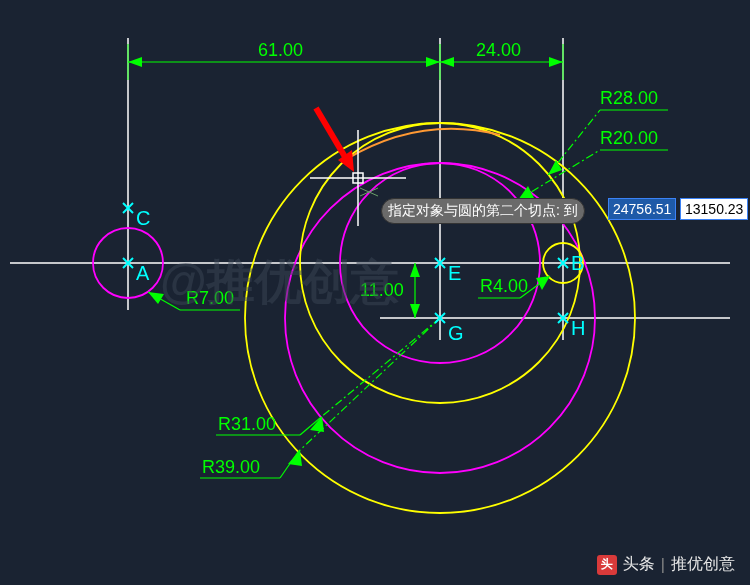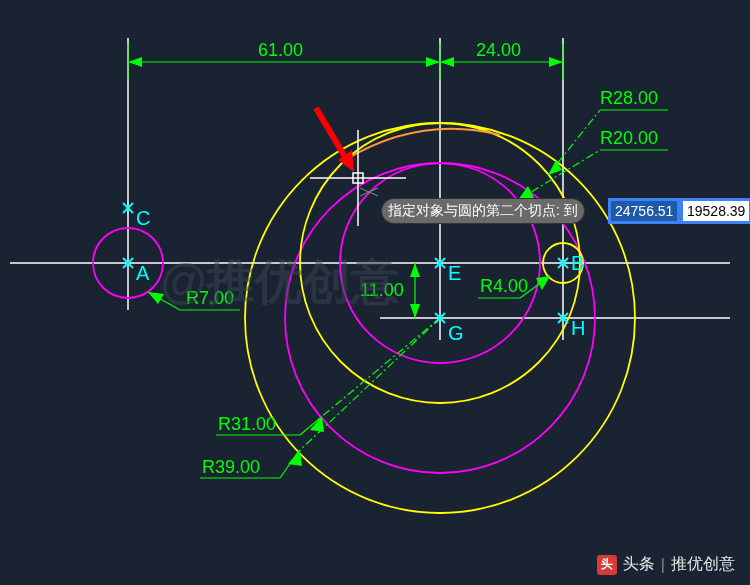--- a/index.html
+++ b/index.html
@@ -36,21 +36,21 @@
     padding: 3px 6px;
     border: 1px solid #333;
     white-space: nowrap;
   }
   .input-box {
     position: absolute;
     background: #fff;
     color: #000;
     font-size: 14px;
     padding: 2px 4px;
-    border: 3px solid #3b82f6;
+    border: 1px solid #3b82f6;
     font-family: Arial, sans-serif;
   }
   .input-box.selected {
     background: #1e5aa8;
     color: #fff;
   }
   .watermark {
     position: absolute;
     color: #3a4555;
     font-size: 48px;
@@ -207,20 +207,20 @@
     <line x1="316" y1="108" x2="348" y2="162" stroke="#ff0000" stroke-width="6"></line>
     <polygon points="354,172 338,160 352,150" fill="#ff0000"></polygon>
   </g>
 </svg>
 
 <div class="watermark" style="left:160px; top:250px;">@推优创意</div>
 
 <div class="tooltip-box" style="left:381px; top:198px;border-radius:13px;">指定对象与圆的第二个切点: 到</div>
 
 <div class="input-box selected" style="left:608px; top:198px;">24756.51</div>
-<div class="input-box" style="left:680px; top:198px;">19528.39</div>
+<div class="input-box" style="left:680px; top:198px;">13150.23</div>
 
 <div class="footer">
   <span class="footer-icon">头</span>
   <span>头条</span>
   <span style="color:#888;">|</span>
   <span>推优创意</span>
 </div>
 
 </body></html>

